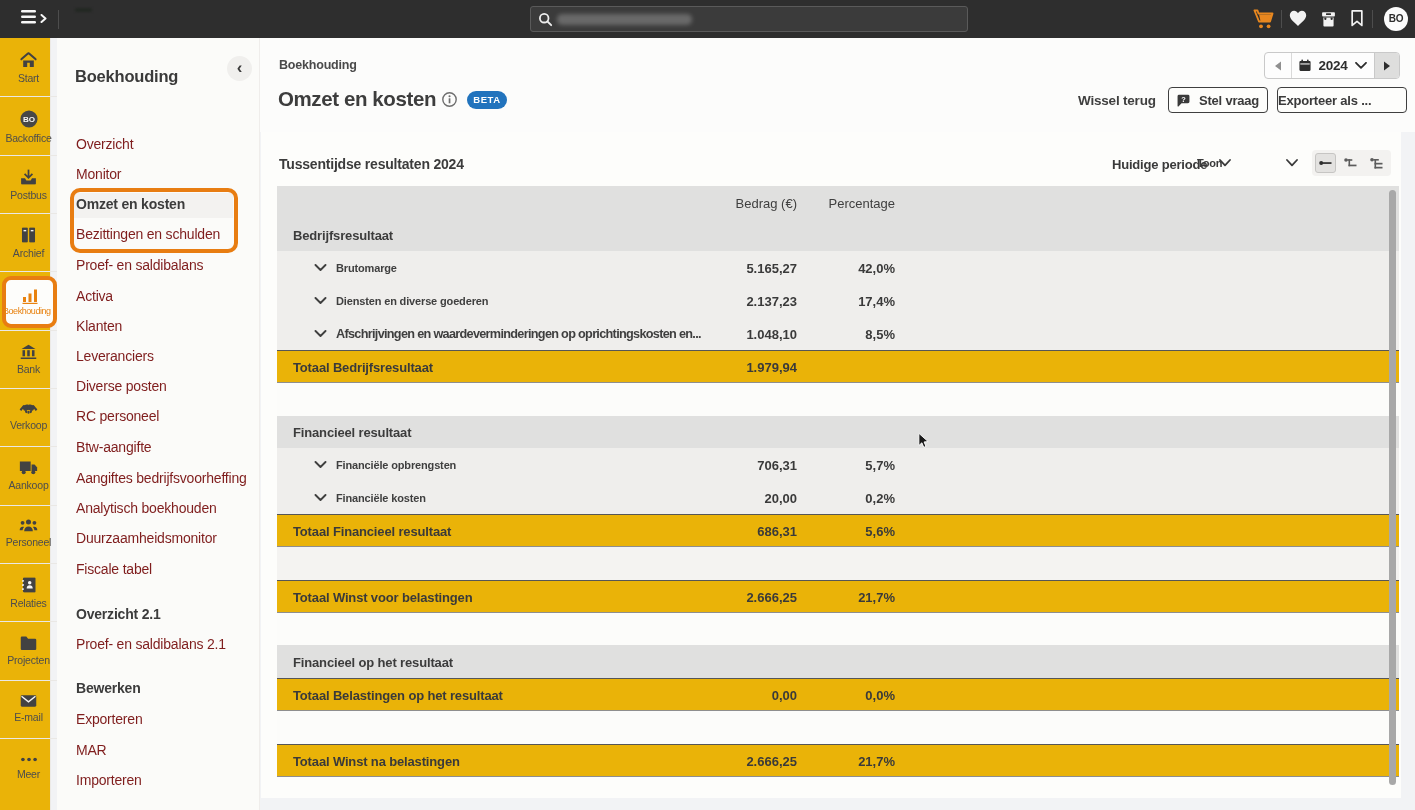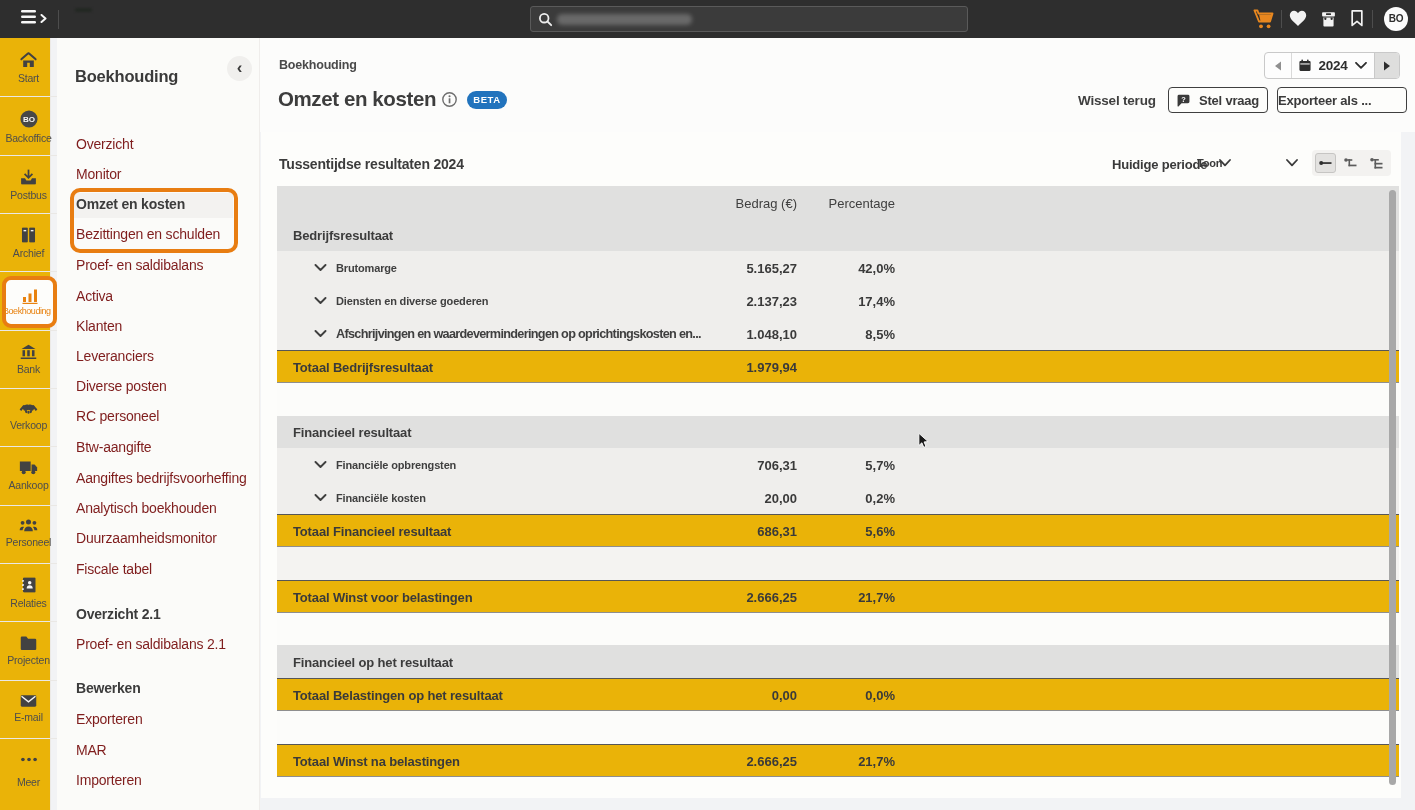--- a/index.html
+++ b/index.html
@@ -238,21 +238,21 @@
     <div class="ib-label">E-mail</div>
   </div>
   <div class="ib-item" style="top:719px">
     <svg width="20" height="5" viewBox="0 0 20 5">
         <g fill="#424242">
           <circle cx="3" cy="2.5" r="2.1"></circle>
           <circle cx="10" cy="2.5" r="2.1"></circle>
           <circle cx="17" cy="2.5" r="2.1"></circle>
         </g>
       </svg>
-    <div class="ib-label" style="margin-top:14px">Meer</div>
+    <div class="ib-label" style="margin-top:6px">Meer</div>
   </div>
   <div id="bh-box">
     <svg style="display:block;margin:9px auto 0" width="16" height="15" viewBox="0 0 16 15">
         <g fill="#e8820f">
           <rect x="1" y="8" width="3" height="5"></rect>
           <rect x="6.5" y="4.5" width="3" height="8.5"></rect>
           <rect x="12" y="0.5" width="3" height="12.5"></rect>
           <rect x="0.5" y="13.8" width="15" height="1.2"></rect>
         </g>
       </svg>

